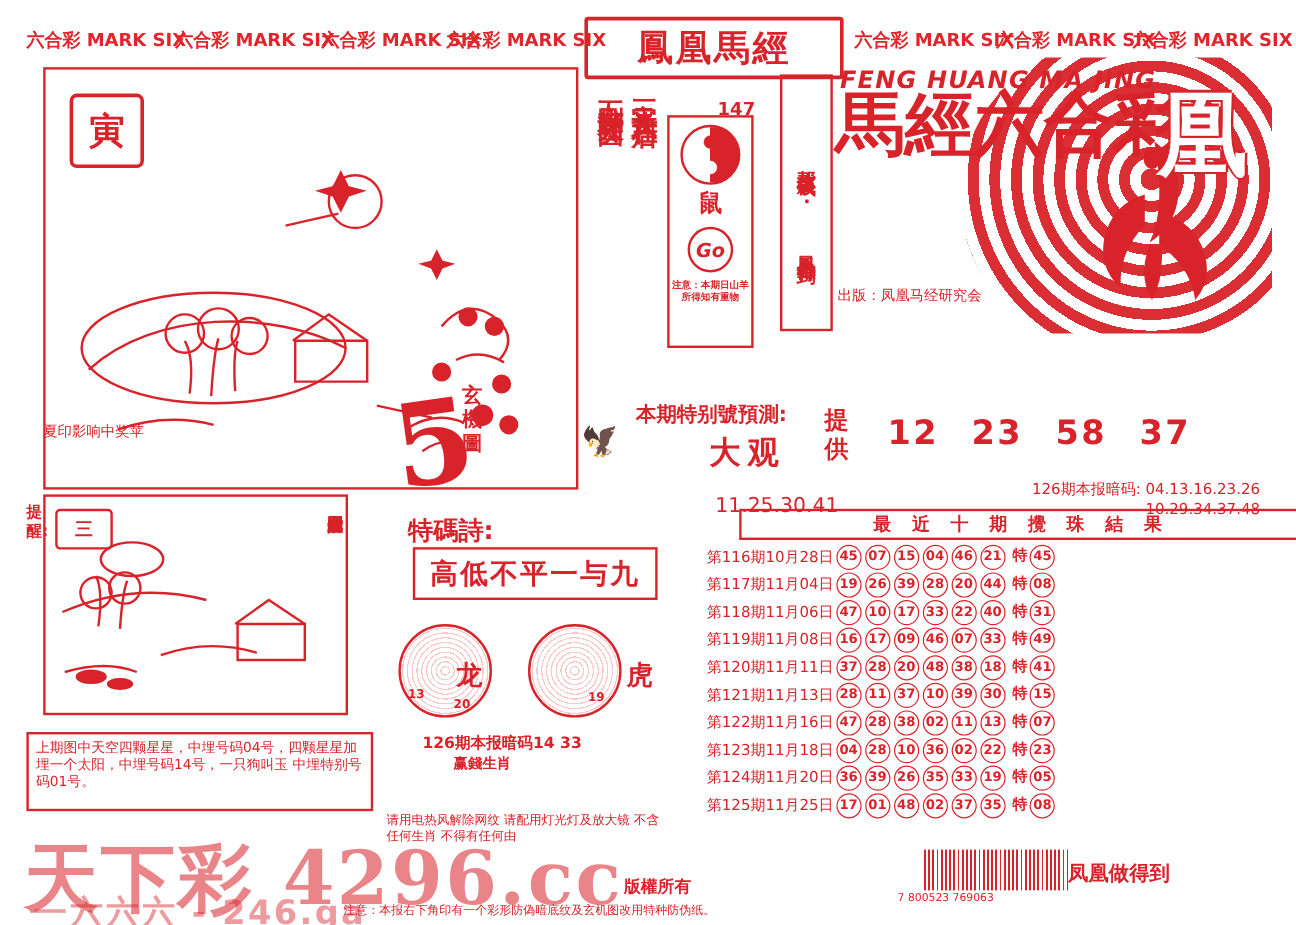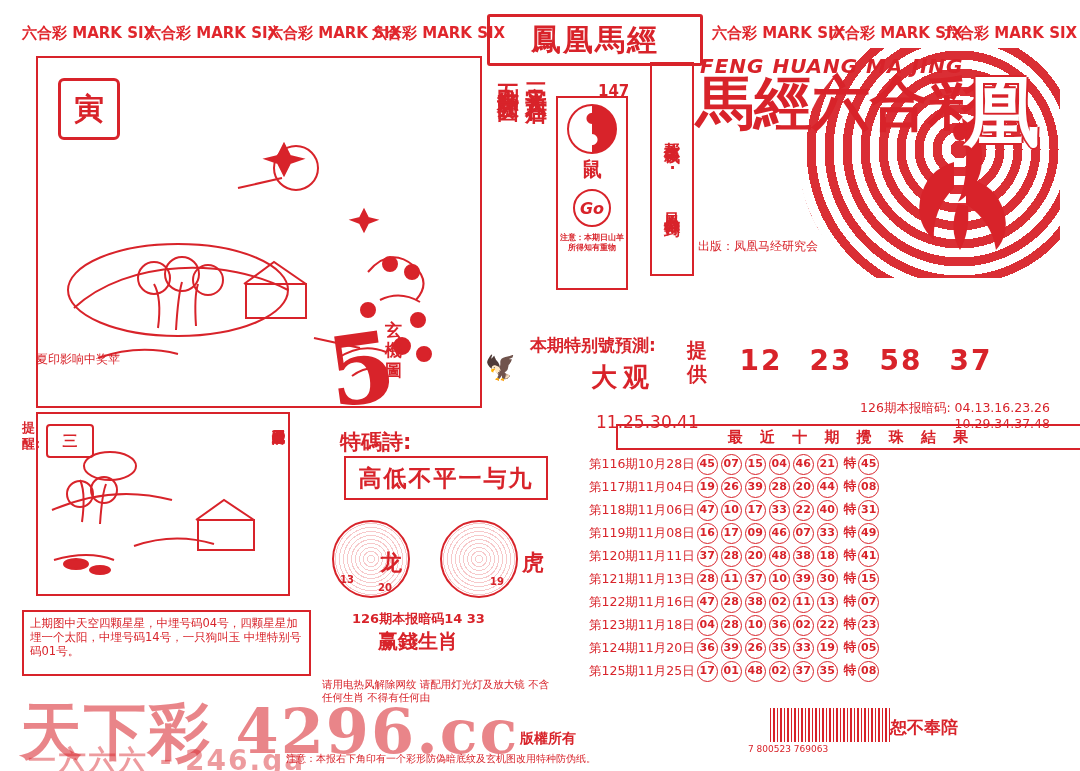--- a/index.html
+++ b/index.html
@@ -152,21 +152,21 @@
 
   
   .circ{
     position:absolute;width:74px;height:74px;border-radius:50%;
     border:2px solid #d8232a;
     background:repeating-radial-gradient(circle,#fff 0 3px,#f7c9cb 3px 4px);
   }
   .circ .inum{position:absolute;font-size:10px;font-weight:bold;}
   .zlabel{position:absolute;font-size:22px;font-weight:bold;}
   .codeline2{position:absolute;left:352px;top:610px;font-size:13px;font-weight:bold;}
-  .yqsx{position:absolute;left:378px;top:628px;font-size:20px;font-weight:bold;}
+  .yqsx{position:absolute;left:378px;top:628px;font-size:12px;font-weight:bold;}
   .yqsx-note{position:absolute;left:322px;top:678px;width:230px;font-size:10.5px;line-height:13px;text-align:left;}
 
   
   .tablewrap{position:absolute;left:588px;top:424px;width:470px;}
   .tbl-title{
     width:466px;height:22px;border:2px solid #d8232a;
     display:flex;align-items:center;justify-content:center;
     font-size:15px;font-weight:bold;letter-spacing:6px;margin-bottom:3px;margin-left:28px;
   }
   table.results{border-collapse:collapse;font-size:12.5px;}
@@ -392,16 +392,16 @@
             <td><span class="te">特</span><span class="ball">08</span></td>
           </tr>
         </tbody>
     </table>
   </div>
 
   <div class="watermark">天下彩 4296.cc</div>
   <div class="watermark2">一六六六 - 246.ga</div>
   <div class="warn">注意：本报右下角印有一个彩形防偽暗底纹及玄机图改用特种防伪纸。</div>
   <div class="banquan">版權所有</div>
-  <div class="fanyin">恕不奉陪</div>
+  <div class="fanyin">凤凰做得到</div>
   <div class="barcode"></div>
   <div class="barcode-num">7 800523 769063</div>
 </div>
 
 </body></html>

